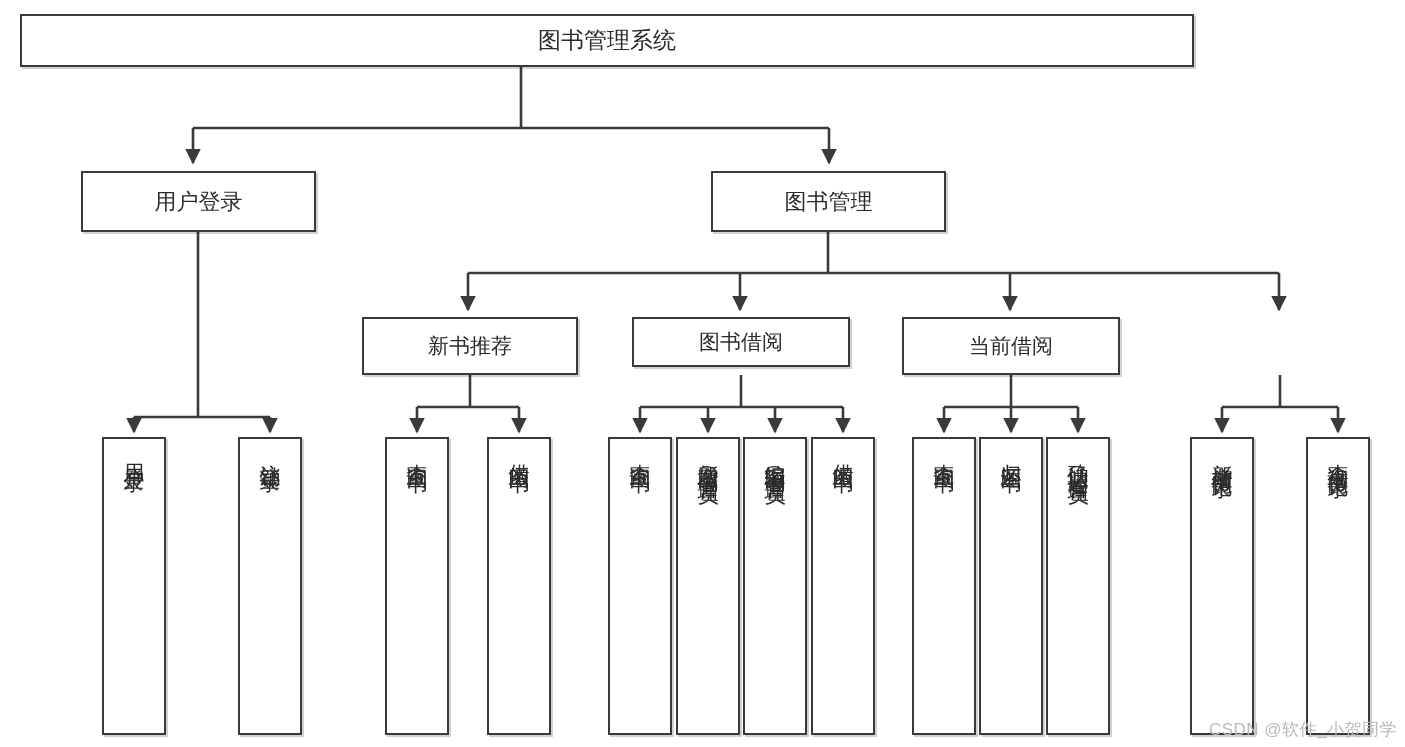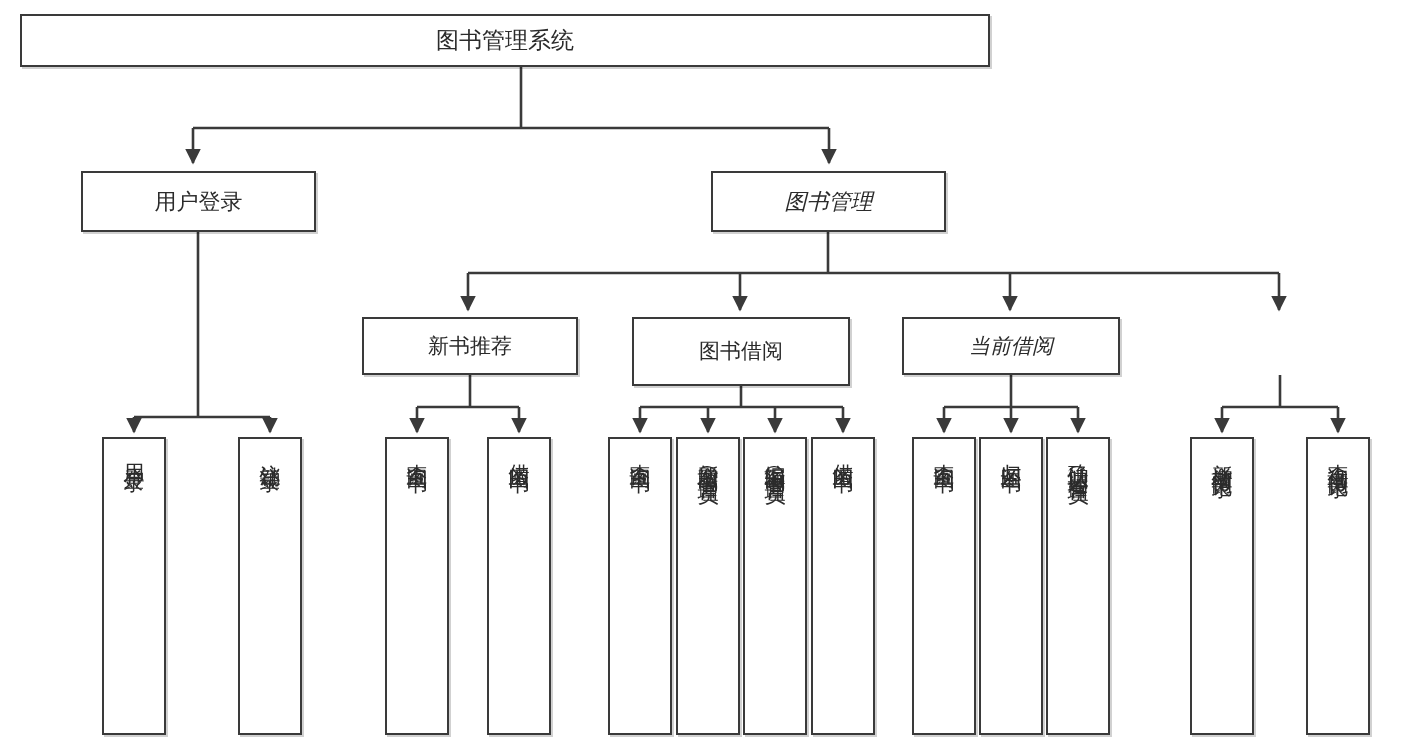--- a/index.html
+++ b/index.html
@@ -113,38 +113,38 @@
       <path d="M 1011 407 L 1011 432" marker-end="url(#arrow)"></path>
       <path d="M 1078 407 L 1078 432" marker-end="url(#arrow)"></path>
 
       <path d="M 1280 375 L 1280 407"></path>
       <path d="M 1222 407 L 1338 407"></path>
       <path d="M 1222 407 L 1222 432" marker-end="url(#arrow)"></path>
       <path d="M 1338 407 L 1338 432" marker-end="url(#arrow)"></path>
     </g>
   </svg>
 
-  <div class="node root" style="left:20px; top:14px; width:970px; height:53px;">
+  <div class="node root" style="left:20px; top:14px; width:1174px; height:53px;">
     <span class="node-label">图书管理系统</span>
   </div>
 
   <div class="node level2" style="left:81px; top:171px; width:235px; height:61px;">
     <span class="node-label">用户登录</span>
   </div>
-  <div class="node level2" style="left:711px; top:171px; width:235px; height:61px;font-style:italic;">
+  <div class="node level2" style="left:711px; top:171px; width:235px; height:61px;">
     <span class="node-label">图书管理</span>
   </div>
 
   <div class="node level3" style="left:362px; top:317px; width:216px; height:58px;">
     <span class="node-label">新书推荐</span>
   </div>
-  <div class="node level3" style="left:632px; top:317px; width:218px; height:69px;">
+  <div class="node level3" style="left:632px; top:317px; width:218px; height:50px;">
     <span class="node-label">图书借阅</span>
   </div>
-  <div class="node level3" style="left:902px; top:317px; width:218px; height:58px;font-style:italic;">
+  <div class="node level3" style="left:902px; top:317px; width:218px; height:58px;">
     <span class="node-label">当前借阅</span>
   </div>
 
   <div class="node leaf" style="left:102px; top:437px; width:64px; height:298px;">
     <span class="node-label">用户登录</span>
   </div>
   <div class="node leaf" style="left:238px; top:437px; width:64px; height:298px;">
     <span class="node-label">注销登录</span>
   </div>
 
@@ -178,14 +178,15 @@
     <span class="node-label">确认归还（管理员）</span>
   </div>
 
   <div class="node leaf" style="left:1190px; top:437px; width:64px; height:298px;">
     <span class="node-label">新增借阅记录</span>
   </div>
   <div class="node leaf" style="left:1306px; top:437px; width:64px; height:298px;">
     <span class="node-label">查询借阅记录</span>
   </div>
 
+  <div class="watermark">CSDN @软件_小贺同学</div>
 
 </div>
 
 </body></html>

